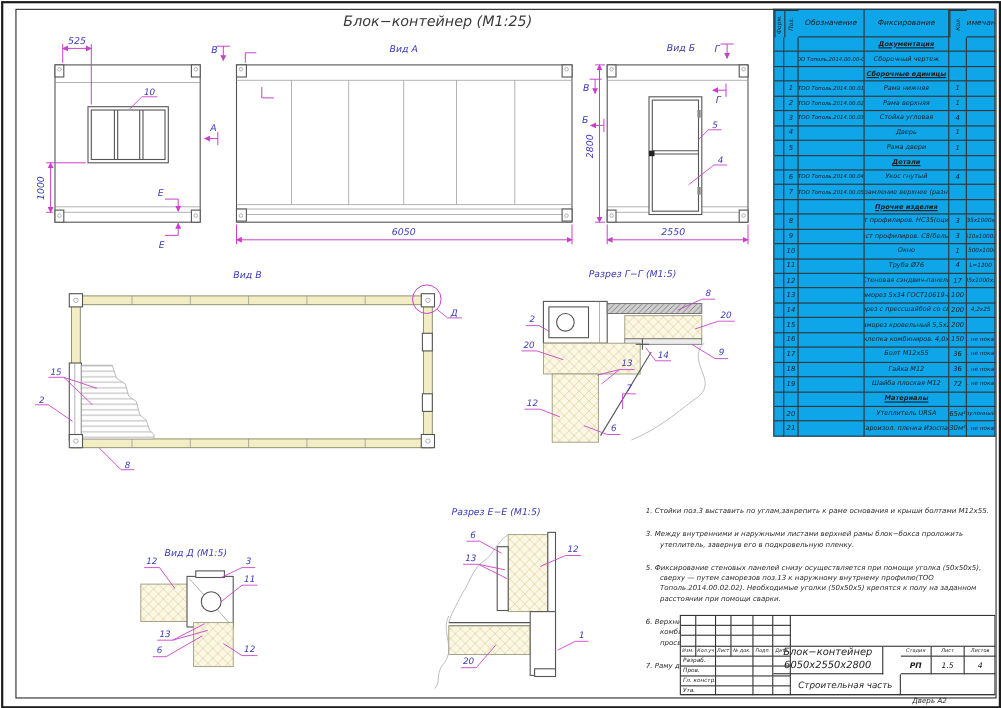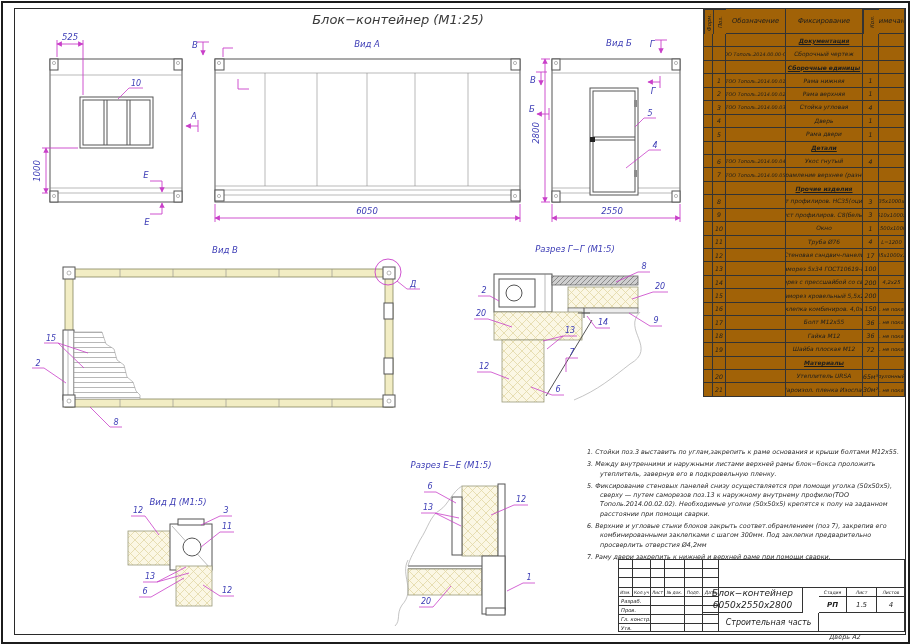--- a/index.html
+++ b/index.html
@@ -17,38 +17,38 @@
   .thin{stroke:#8a8a8a;stroke-width:0.6;fill:none;}
   .wh{fill:#ffffff;stroke:#555;stroke-width:1;}
   .kh{fill:#f2edc4;stroke:#85855f;stroke-width:0.8;}
   .mag{stroke:#c93fc9;stroke-width:0.9;fill:none;}
   .lead{stroke:#c93fc9;stroke-width:0.8;fill:none;}
   .insul{fill:url(#ins);stroke:#9a9a7a;stroke-width:0.8;}
   .steel{fill:url(#steel);stroke:#666;stroke-width:0.8;}
   .brk{stroke:#aaa;stroke-width:0.7;fill:none;}
 
   
-  .spec{position:absolute;left:703px;top:8px;width:202px;border-left:1px solid #333;border-top:1px solid #333;background:#a16207;box-sizing:border-box;}
+  .spec{position:absolute;left:703px;top:8px;width:202px;border-left:1px solid #333;border-top:1px solid #333;background:#0ea5e9;box-sizing:border-box;}
   .shead,.srow{display:grid;grid-template-columns:9px 13px 60px 77px 16px 26px;}
   .shead{height:25px;}
   .srow{height:13.45px;}
   .scell{border-right:1px solid #333;border-bottom:1px solid #333;overflow:hidden;
          display:flex;align-items:center;justify-content:center;
          font:italic 6.2px "DejaVu Sans",sans-serif;color:#1d1d1d;white-space:nowrap;}
   .shead .scell{font:italic 6.8px "DejaVu Sans",sans-serif;}
   .vert{writing-mode:vertical-rl;transform:rotate(180deg);font-size:5.4px !important;}
   .c2t{font-size:4.9px !important;}
   .c3t{justify-content:center;font-size:5.9px !important;}
   .c5t{font-size:5.2px !important;}
   .sec-name{text-decoration:underline;font-weight:bold;font-size:6px !important;}
 
   
   .notes{position:absolute;left:587px;top:448px;width:318px;color:#2a2a2a;}
   .note{font:italic 6.4px "DejaVu Sans",sans-serif;line-height:1.45;margin-bottom:3px;
-        padding-left:13px;text-indent:-13px;}
+        padding-left:13px;text-indent:-13px;margin-top:12px;}
 
   
   .tb{position:absolute;left:618px;top:559px;width:287px;height:73px;border:1px solid #333;box-sizing:border-box;background:#fff;color:#1d1d1d;}
   .tb *{box-sizing:border-box;}
   .tb-cell{position:absolute;border-right:1px solid #333;border-bottom:1px solid #333;overflow:hidden;
            display:flex;align-items:center;justify-content:center;
            font:italic 5.2px "DejaVu Sans",sans-serif;white-space:nowrap;}
   .tb-left-label{justify-content:flex-start;padding-left:2px;}
   .tb-doc{font:italic 9px "DejaVu Sans",sans-serif;flex-direction:column;line-height:1.3;}
   .tb-part{font:italic 8px "DejaVu Sans",sans-serif;}

